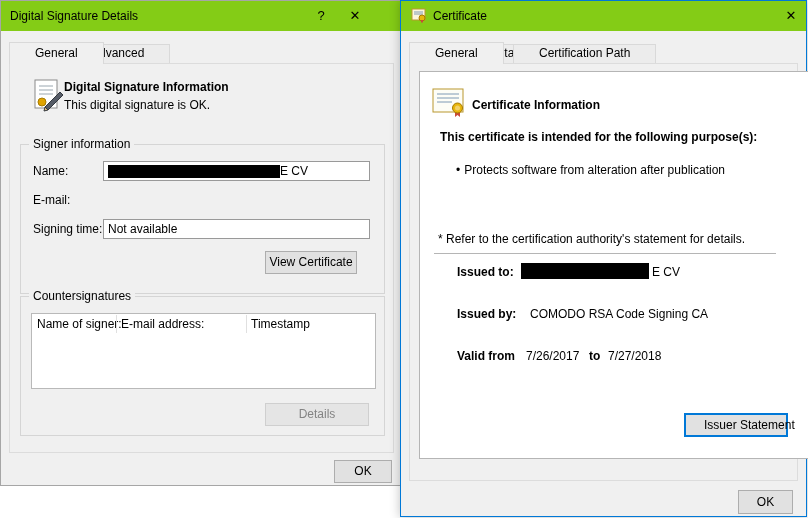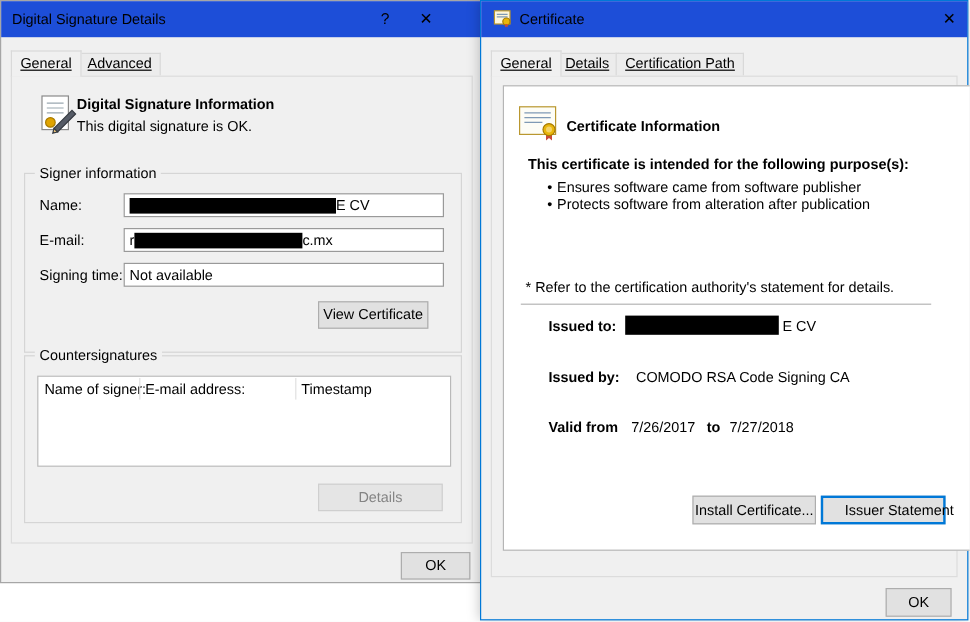--- a/index.html
+++ b/index.html
@@ -1,25 +1,25 @@
 <!DOCTYPE html>
 <html><head>
 <meta charset="utf-8">
 <style>
   html,body { margin:0; padding:0; background:#ffffff; }
   #stage { position:relative; width:808px; height:518px; overflow:hidden;
            font-family:"Liberation Sans", sans-serif; font-size:12px; color:#000; }
   .dialog { position:absolute; box-sizing:border-box; background:#f0f0f0; }
-  .titlebar { position:absolute; left:0; top:0; right:0; height:30px; background:#1d4ed8; }
+  .titlebar { position:absolute; left:0; top:0; right:0; height:30px; background:#84cc16; }
   .title-text { position:absolute; left:9px; top:8px; white-space:nowrap; }
   .tb-btn { position:absolute; top:0; width:34px; height:30px; text-align:center; line-height:30px;
             font-size:13px; cursor:default; }
   .tab { position:absolute; top:43px; height:19px; box-sizing:border-box; line-height:17px;
-         padding:0 7px; background:#ececec; border:1px solid #d9d9d9; border-bottom:none;
-         white-space:nowrap; z-index:1;text-decoration:underline; }
+         padding:0 25px; background:#ececec; border:1px solid #d9d9d9; border-bottom:none;
+         white-space:nowrap; z-index:1; }
   .tab.active { top:41px; height:22px; line-height:20px; background:#f0f0f0; z-index:3; }
   .tabpanel { position:absolute; box-sizing:border-box; background:#f0f0f0; border:1px solid #dcdcdc; z-index:2; }
   .groupbox { position:absolute; box-sizing:border-box; border:1px solid #d5d5d5; }
   .legend { position:absolute; top:-8px; left:8px; background:#f0f0f0; padding:0 4px; line-height:15px; white-space:nowrap; }
   .lbl { position:absolute; white-space:nowrap; }
   .b { font-weight:bold; }
   .field { position:absolute; box-sizing:border-box; height:20px; background:#fff; border:1px solid #999;
            padding:2px 4px; white-space:nowrap; overflow:hidden; line-height:14px; }
   .redact { display:inline-block; background:#000; height:13px; vertical-align:text-bottom; }
   .redact-abs { position:absolute; background:#000; }
@@ -65,23 +65,20 @@
 
       <div class="groupbox" style="left:10px;top:80px;width:365px;height:150px;">
         <span class="legend">Signer information</span>
 
         <div class="lbl" style="left:12px;top:19px;">Name:</div>
         <div class="field" style="left:82px;top:16px;width:267px;">
           <span class="redact" style="width:172px;"></span><span>E CV</span>
         </div>
 
         <div class="lbl" style="left:12px;top:48px;">E-mail:</div>
-        <div class="field" style="left:82px;top:45px;width:267px;">
-          <span>r</span><span class="redact" style="width:140px;"></span><span>c.mx</span>
-        </div>
 
         <div class="lbl" style="left:12px;top:77px;">Signing time:</div>
         <div class="field" style="left:82px;top:74px;width:267px;">
           <span>Not available</span>
         </div>
 
         <div class="btn" style="left:244px;top:106px;width:92px;height:23px;line-height:21px;">View Certificate</div>
       </div>
 
       <div class="groupbox" style="left:10px;top:232px;width:365px;height:140px;">
@@ -133,44 +130,40 @@
             <line x1="5" y1="14" x2="20" y2="14" stroke="#7f9ab5"></line>
             <path d="M23 23 L23 29 L25.5 27 L28 29 L28 23 Z" fill="#c94a3a"></path>
             <circle cx="25.5" cy="20" r="5" fill="#e8b60b" stroke="#a87b00"></circle>
             <circle cx="25.5" cy="20" r="2.5" fill="#f3d268"></circle>
           </svg>
         </span>
         <div class="lbl b" style="left:52px;top:26px;">Certificate Information</div>
 
         <div class="lbl b" style="left:20px;top:58px;">This certificate is intended for the following purpose(s):</div>
 
-        <div class="lbl" style="left:36px;top:77px;">
-          <span>•</span><span style="margin-left:4px;">Ensures software came from software publisher</span>
-        </div>
         <div class="lbl" style="left:36px;top:91px;">
           <span>•</span><span style="margin-left:4px;">Protects software from alteration after publication</span>
         </div>
 
         <div class="lbl" style="left:18px;top:160px;">* Refer to the certification authority's statement for details.</div>
 
         <div class="hline" style="left:14px;top:181px;width:342px;"></div>
 
         <div class="lbl b" style="left:37px;top:193px;">Issued to:</div>
         <div class="redact-abs" style="left:101px;top:191px;width:128px;height:16px;"></div>
         <div class="lbl" style="left:232px;top:193px;">E CV</div>
 
         <div class="lbl b" style="left:37px;top:235px;">Issued by:</div>
         <div class="lbl" style="left:110px;top:235px;">COMODO RSA Code Signing CA</div>
 
         <div class="lbl b" style="left:37px;top:277px;">Valid from</div>
         <div class="lbl" style="left:106px;top:277px;">7/26/2017</div>
         <div class="lbl b" style="left:169px;top:277px;">to</div>
         <div class="lbl" style="left:188px;top:277px;">7/27/2018</div>
 
-        <div class="btn" style="left:157px;top:341px;width:103px;height:24px;line-height:22px;">Install Certificate...</div>
         <div class="btn default-focus" style="left:264px;top:341px;width:104px;height:24px;line-height:20px;">Issuer Statement</div>
       </div>
     </div>
 
     <div class="btn" style="left:337px;top:489px;width:55px;height:24px;line-height:22px;">OK</div>
   </div>
 
 </div>
 
 </body></html>

